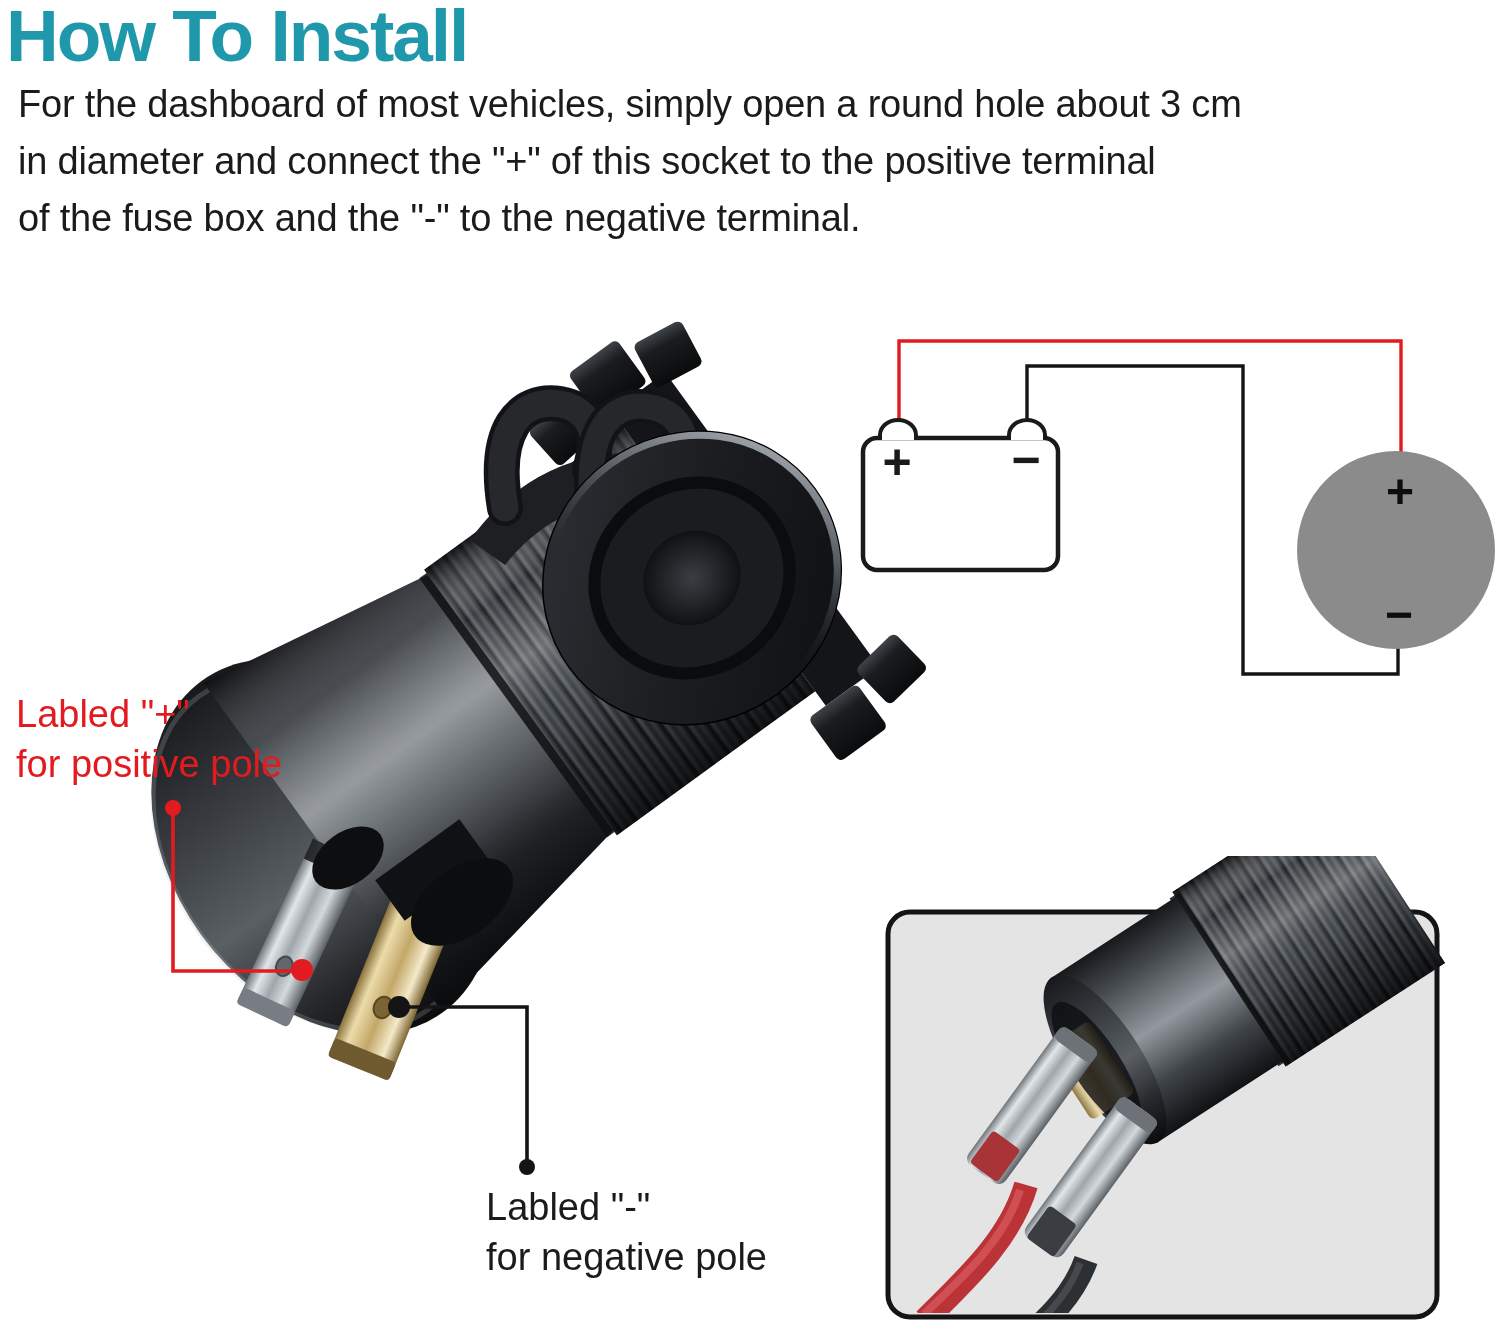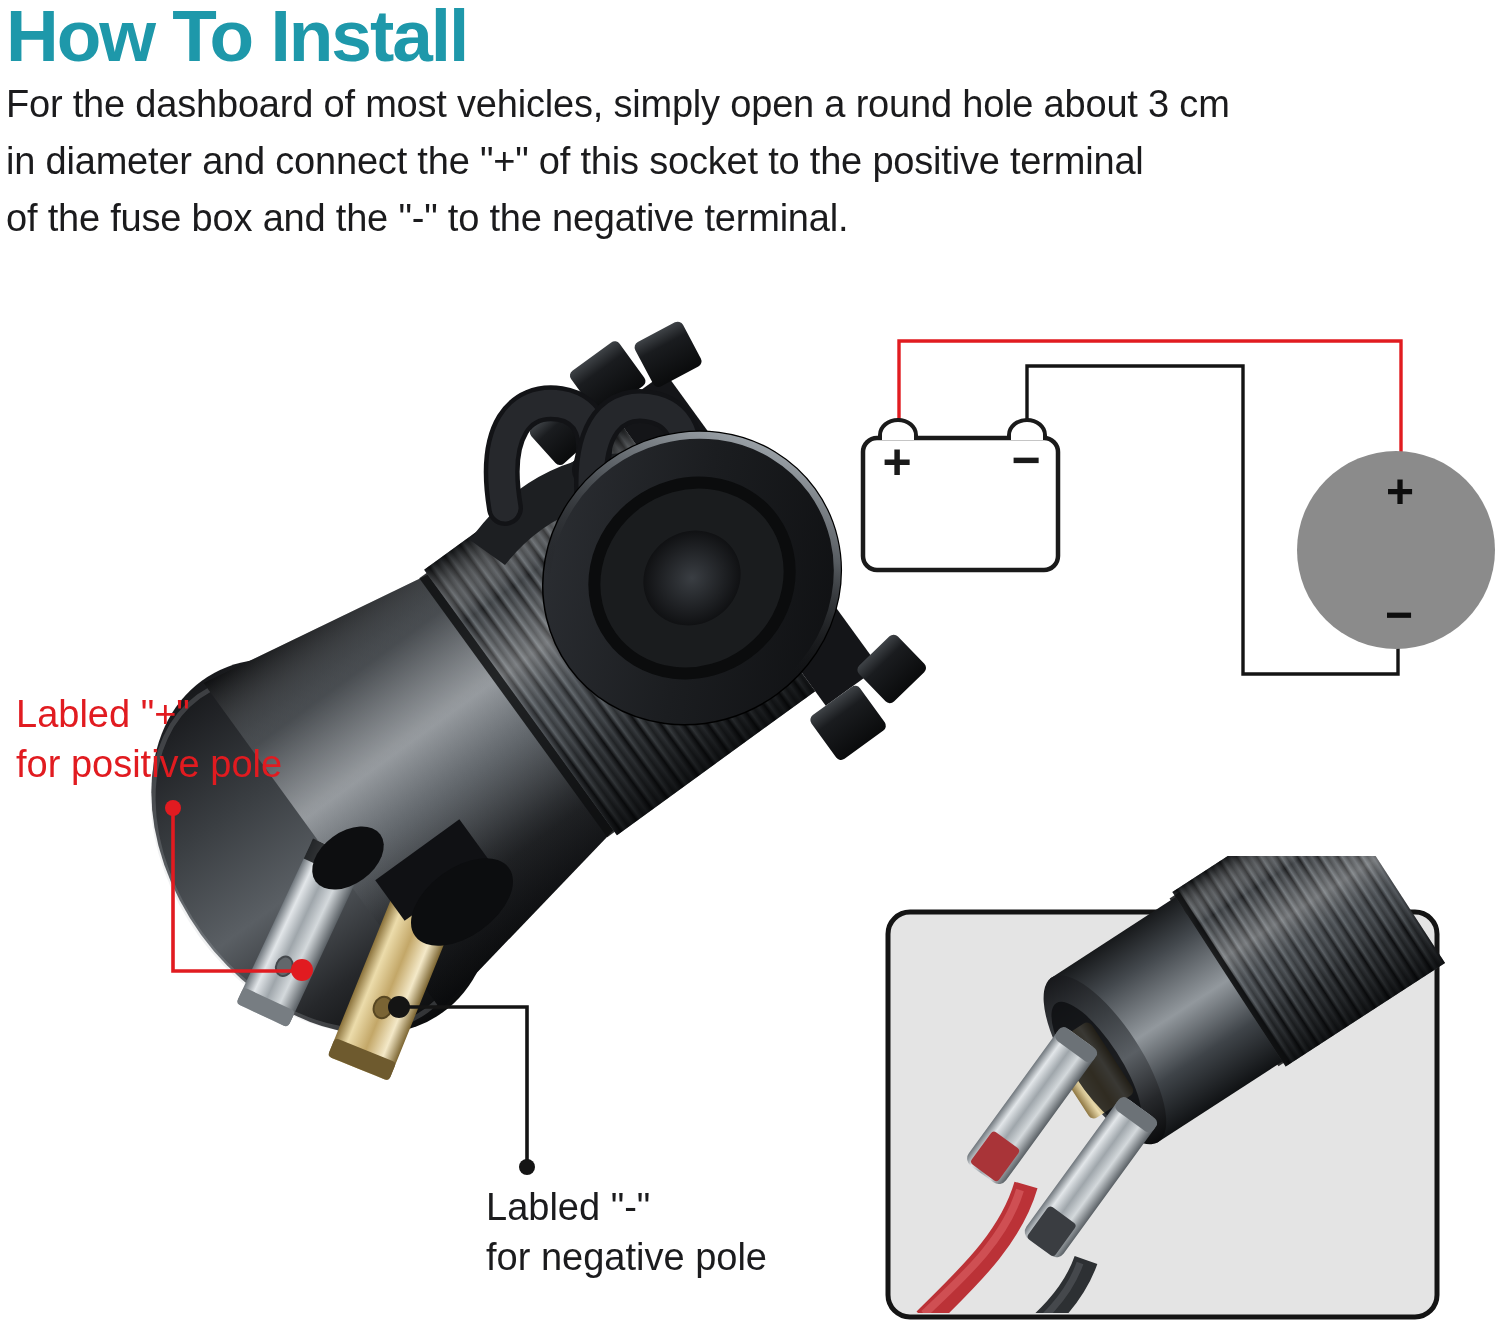--- a/index.html
+++ b/index.html
@@ -6,21 +6,21 @@
   body{
     width:1500px;height:1327px;position:relative;background:#ffffff;
     font-family:"Liberation Sans", sans-serif;overflow:hidden;
   }
   .abs{position:absolute;}
   #title{
     left:6px;top:-6px;font-size:73px;font-weight:700;color:#1E98AA;
     letter-spacing:-2px;white-space:nowrap;
   }
   #paragraph{
-    left:6px;top:76px;font-size:38px;line-height:57px;color:#1b1b1d;
+    left:18px;top:76px;font-size:38px;line-height:57px;color:#1b1b1d;
     white-space:pre-line;letter-spacing:-0.2px;
   }
   #label-positive{
     left:16px;top:689px;font-size:38px;line-height:50px;color:#E11B20;
     white-space:pre-line;
   }
   #label-negative{
     left:486px;top:1182px;font-size:38px;line-height:50px;color:#1b1b1d;
     white-space:pre-line;
   }

